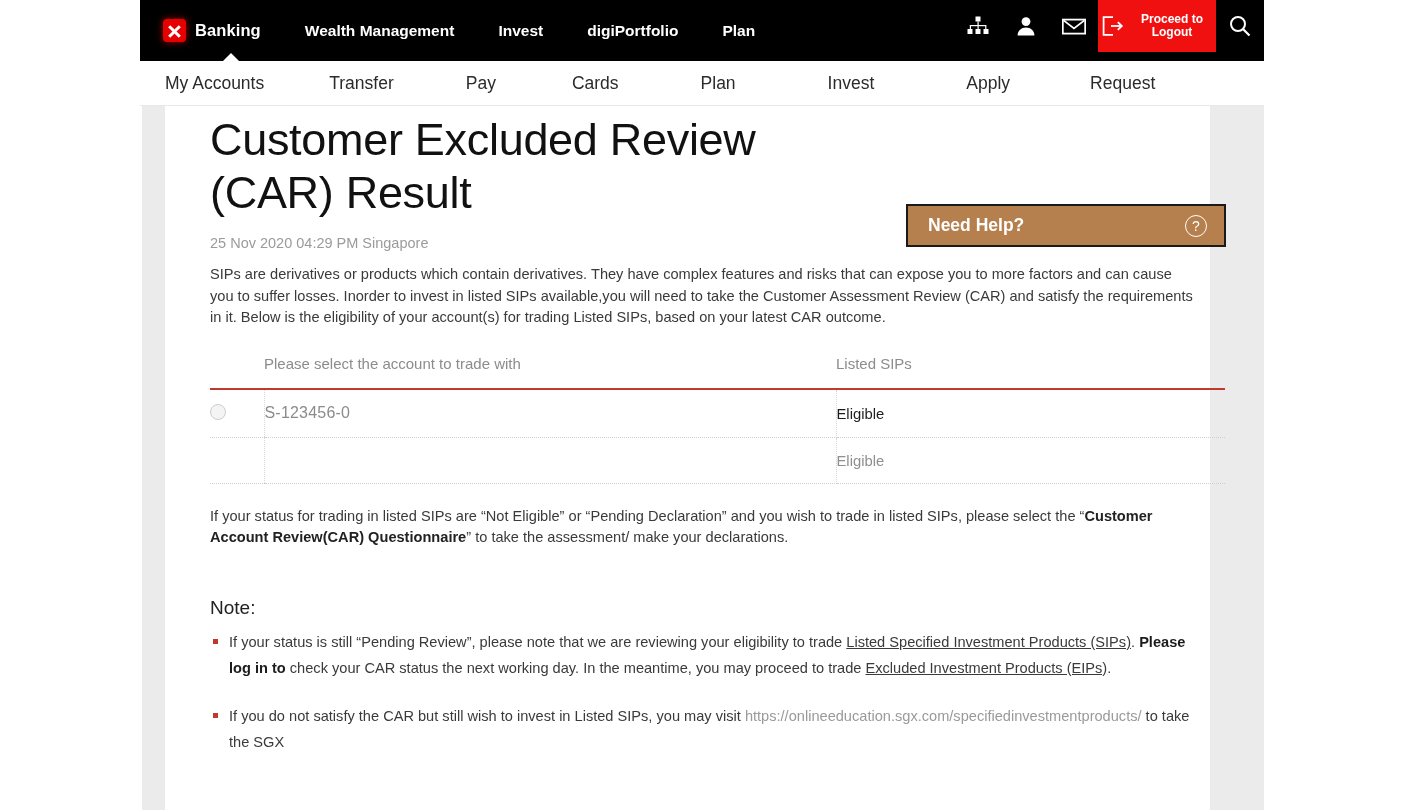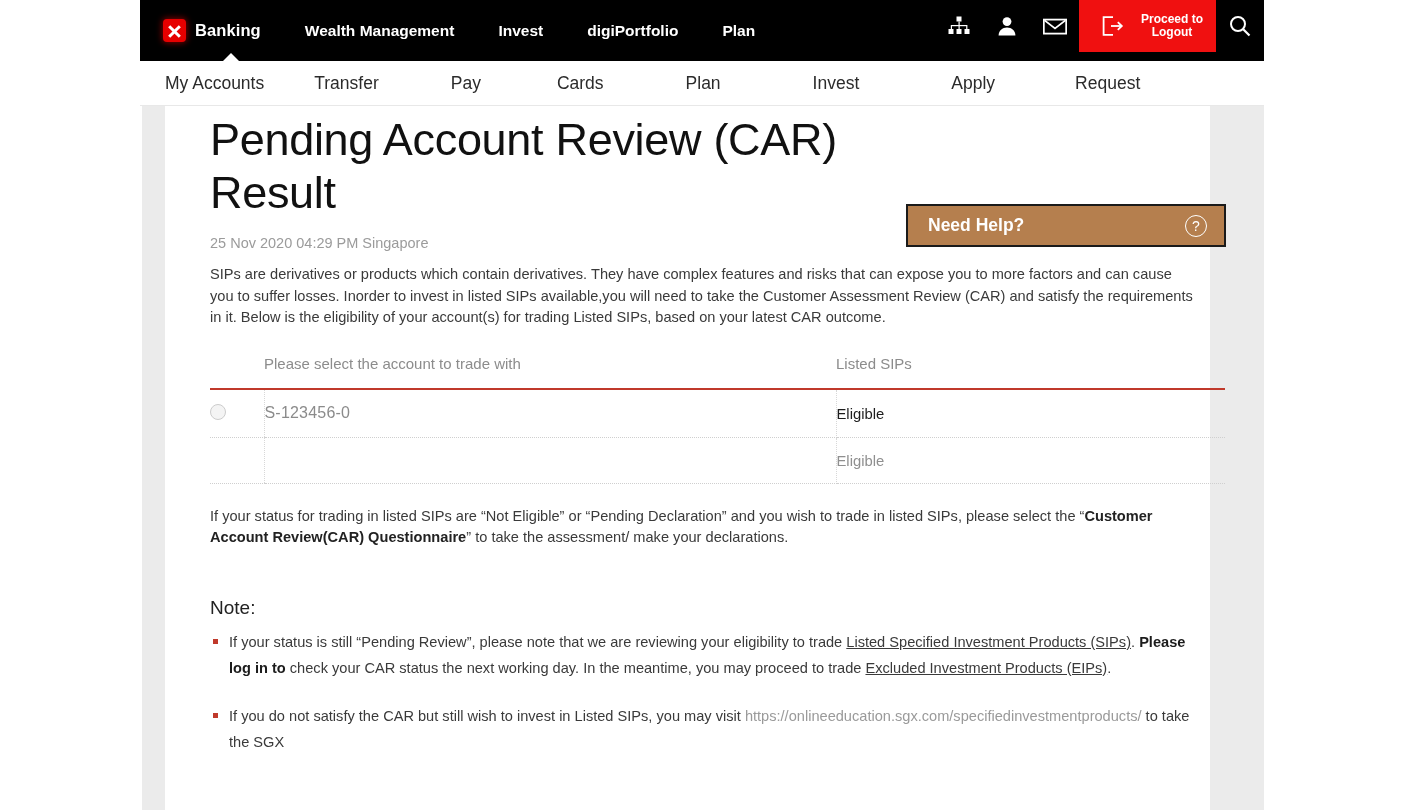--- a/index.html
+++ b/index.html
@@ -90,21 +90,21 @@
   }
   .ticon {
     width: 48px;
     display: flex; align-items: center; justify-content: center;
     cursor: pointer;
   }
   .ticon svg { display: block; }
   .logout-btn {
     background: #f01010;
     display: flex; align-items: center;
-    padding: 0 13px 0 23px;
+    padding: 0 13px 0 4px;
     cursor: pointer;
     gap: 17px;
   }
   .logout-btn .lbl {
     color: #ffffff;
     font-size: 12px;
     font-weight: bold;
     line-height: 13px;
     text-align: center;
     white-space: pre-line;
@@ -353,38 +353,38 @@
           <svg width="22" height="22" viewBox="0 0 22 22">
             <circle cx="9" cy="9" r="7" fill="none" stroke="#fff" stroke-width="2"></circle>
             <path d="M14.2 14.2 L20.5 20.5" stroke="#fff" stroke-width="2.2"></path>
           </svg>
         </div>
       </div>
     </div>
 
     <div class="subnav">
       <span class="item" style="margin-left:25px">My Accounts</span>
-      <span class="item" style="margin-left:50px">Transfer</span>
+      <span class="item" style="margin-left:65px">Transfer</span>
 
       <span class="item" style="margin-left:72px">Pay</span>
       <span class="item" style="margin-left:76px">Cards</span>
 
       <span class="item" style="margin-left:82px">Plan</span>
       <span class="item" style="margin-left:92px">Invest</span>
       <span class="item" style="margin-left:92px">Apply</span>
       <span class="item" style="margin-left:80px">Request</span>
     </div>
 
     <div class="content-wrap">
       <div class="gutter-left"></div>
       <div class="gutter-right"></div>
 
       <div class="sheet">
 
-        <h1 class="page-title">Pending Account Review (CAR) Result</h1>
+        <h1 class="page-title">Customer Excluded Review (CAR) Result</h1>
         <div class="timestamp">25 Nov 2020 04:29 PM Singapore</div>
 
         <p class="intro">SIPs are derivatives or products which contain derivatives. They have complex features and risks that can expose you to more factors and can cause you to suffer losses. Inorder to invest in listed SIPs available,you will need to take the Customer Assessment Review (CAR) and satisfy the requirements in it. Below is the eligibility of your account(s) for trading Listed SIPs, based on your latest CAR outcome.</p>
 
         <table class="acct">
           <thead>
             <tr>
               <th class="col-radio"></th>
               <th class="col-acct">Please select the account to trade with</th>
               <th class="col-sips">Listed SIPs</th>

